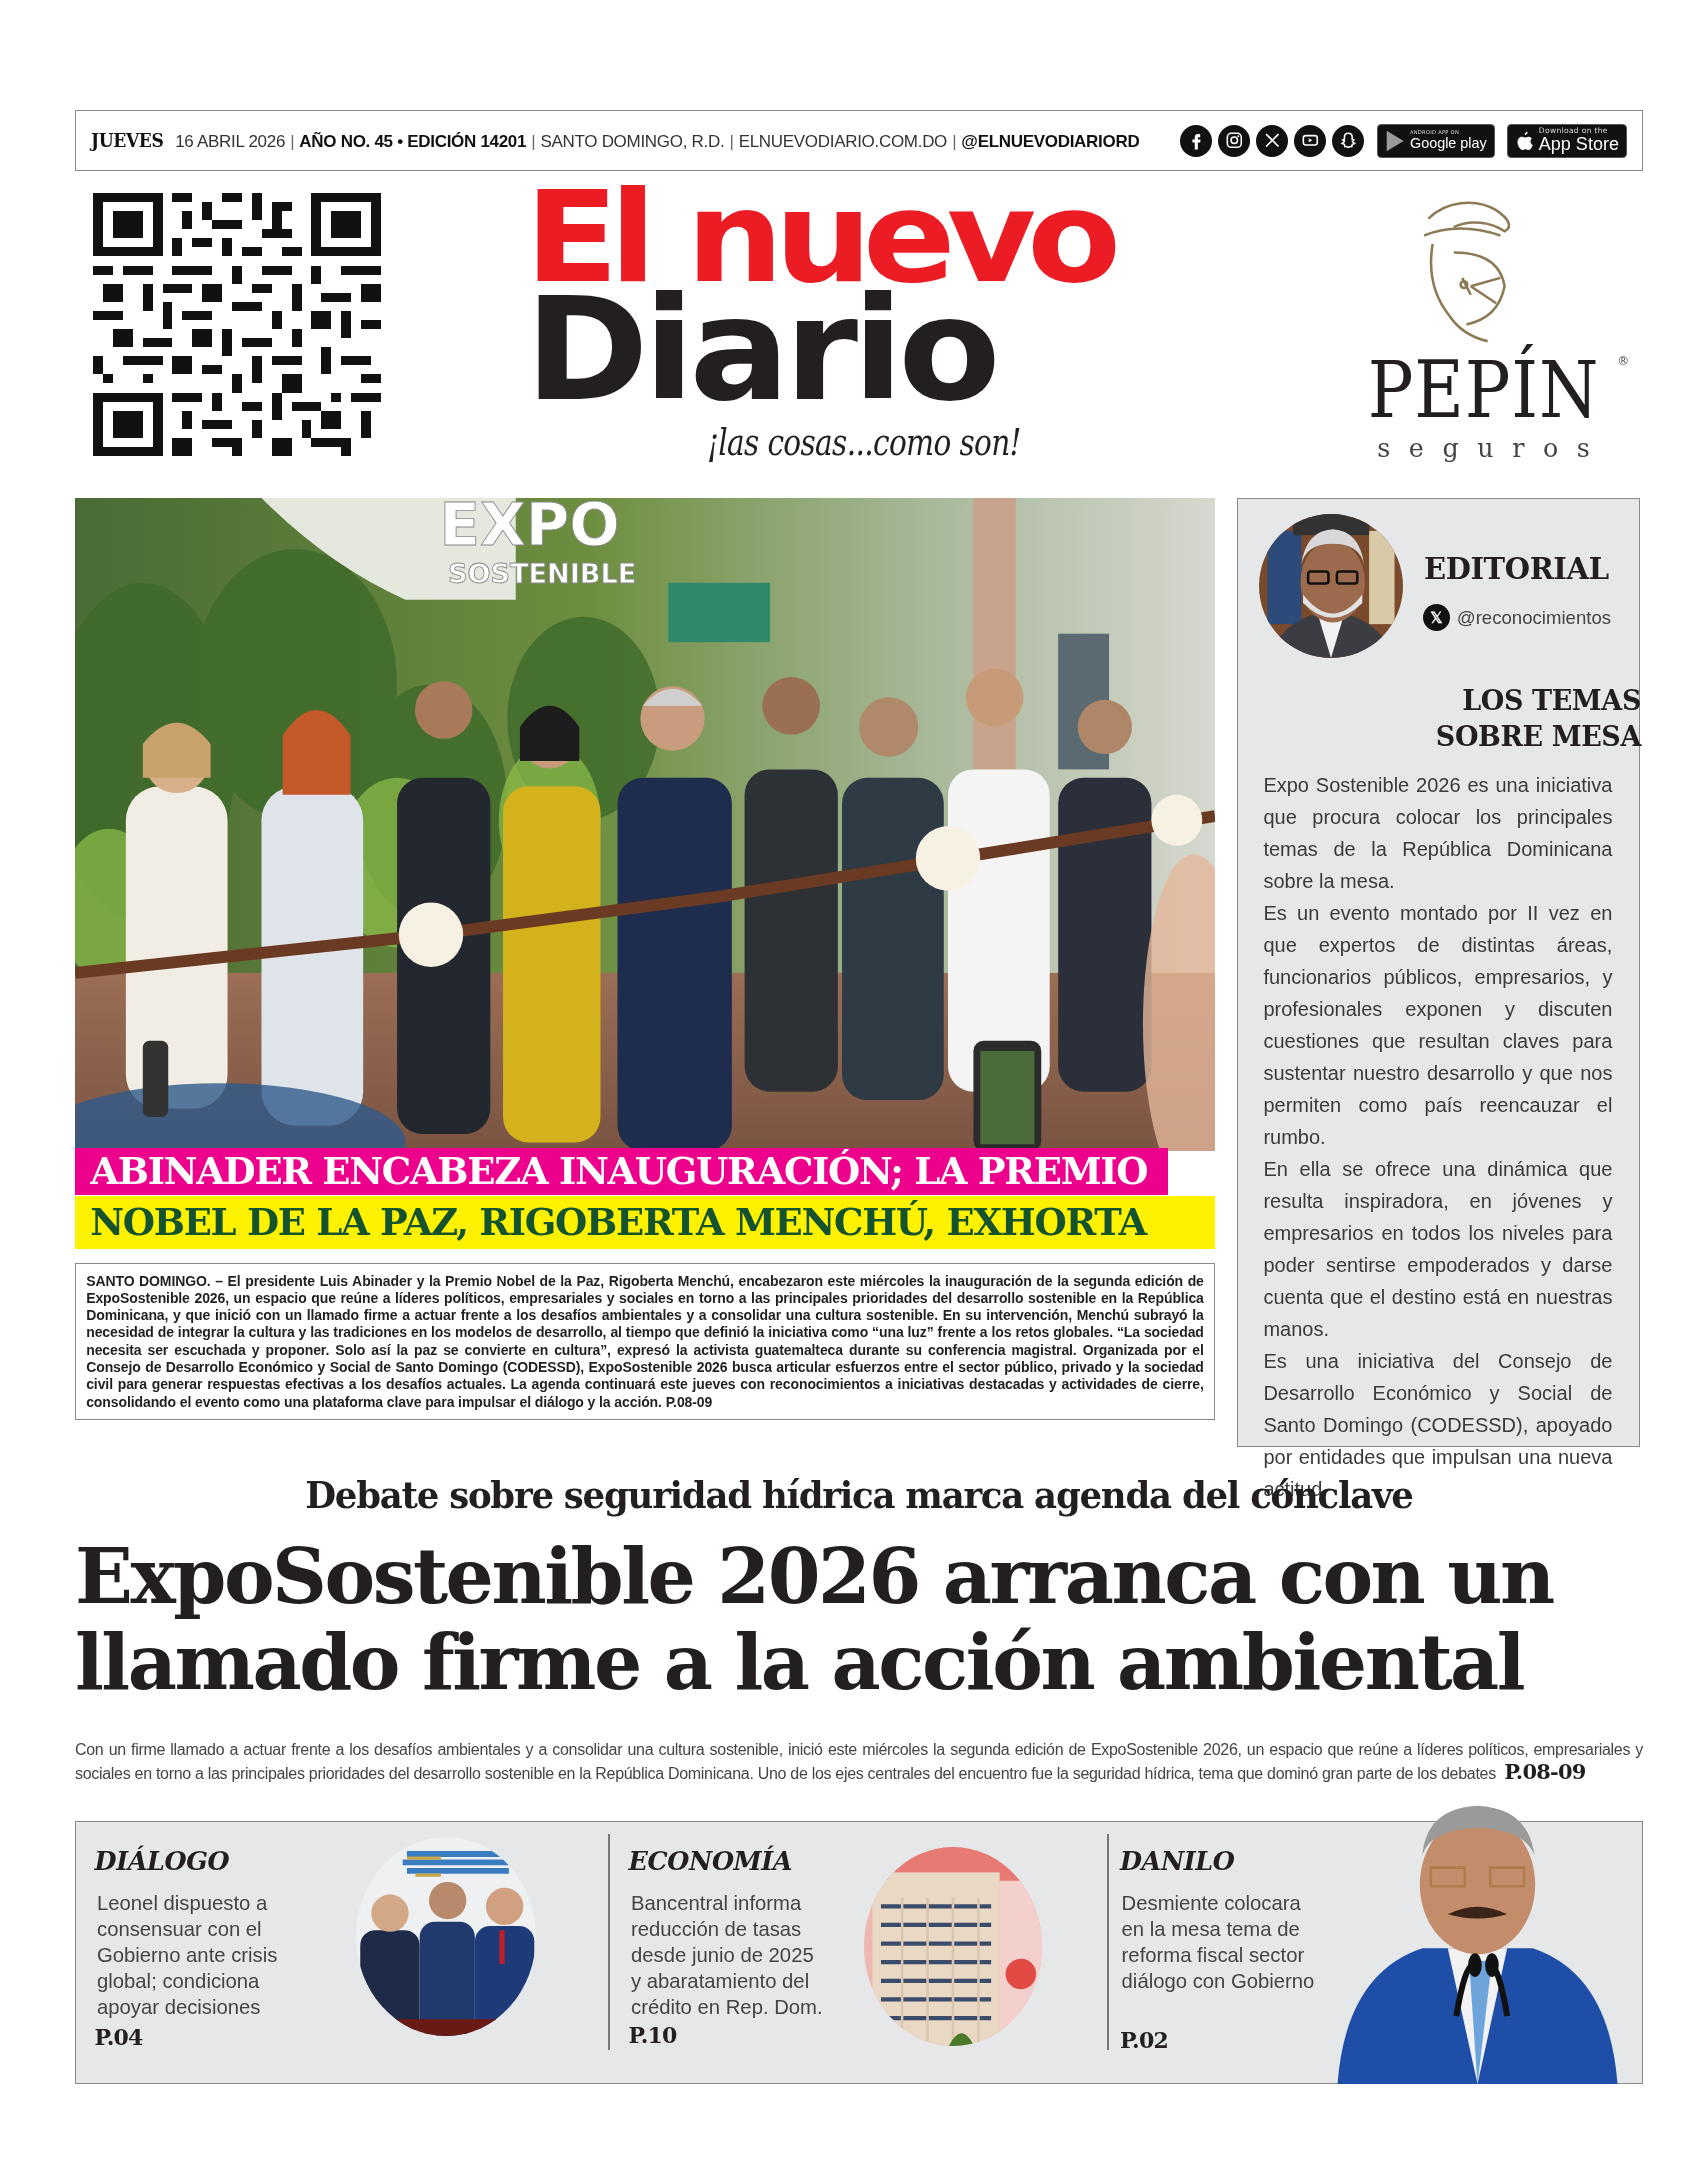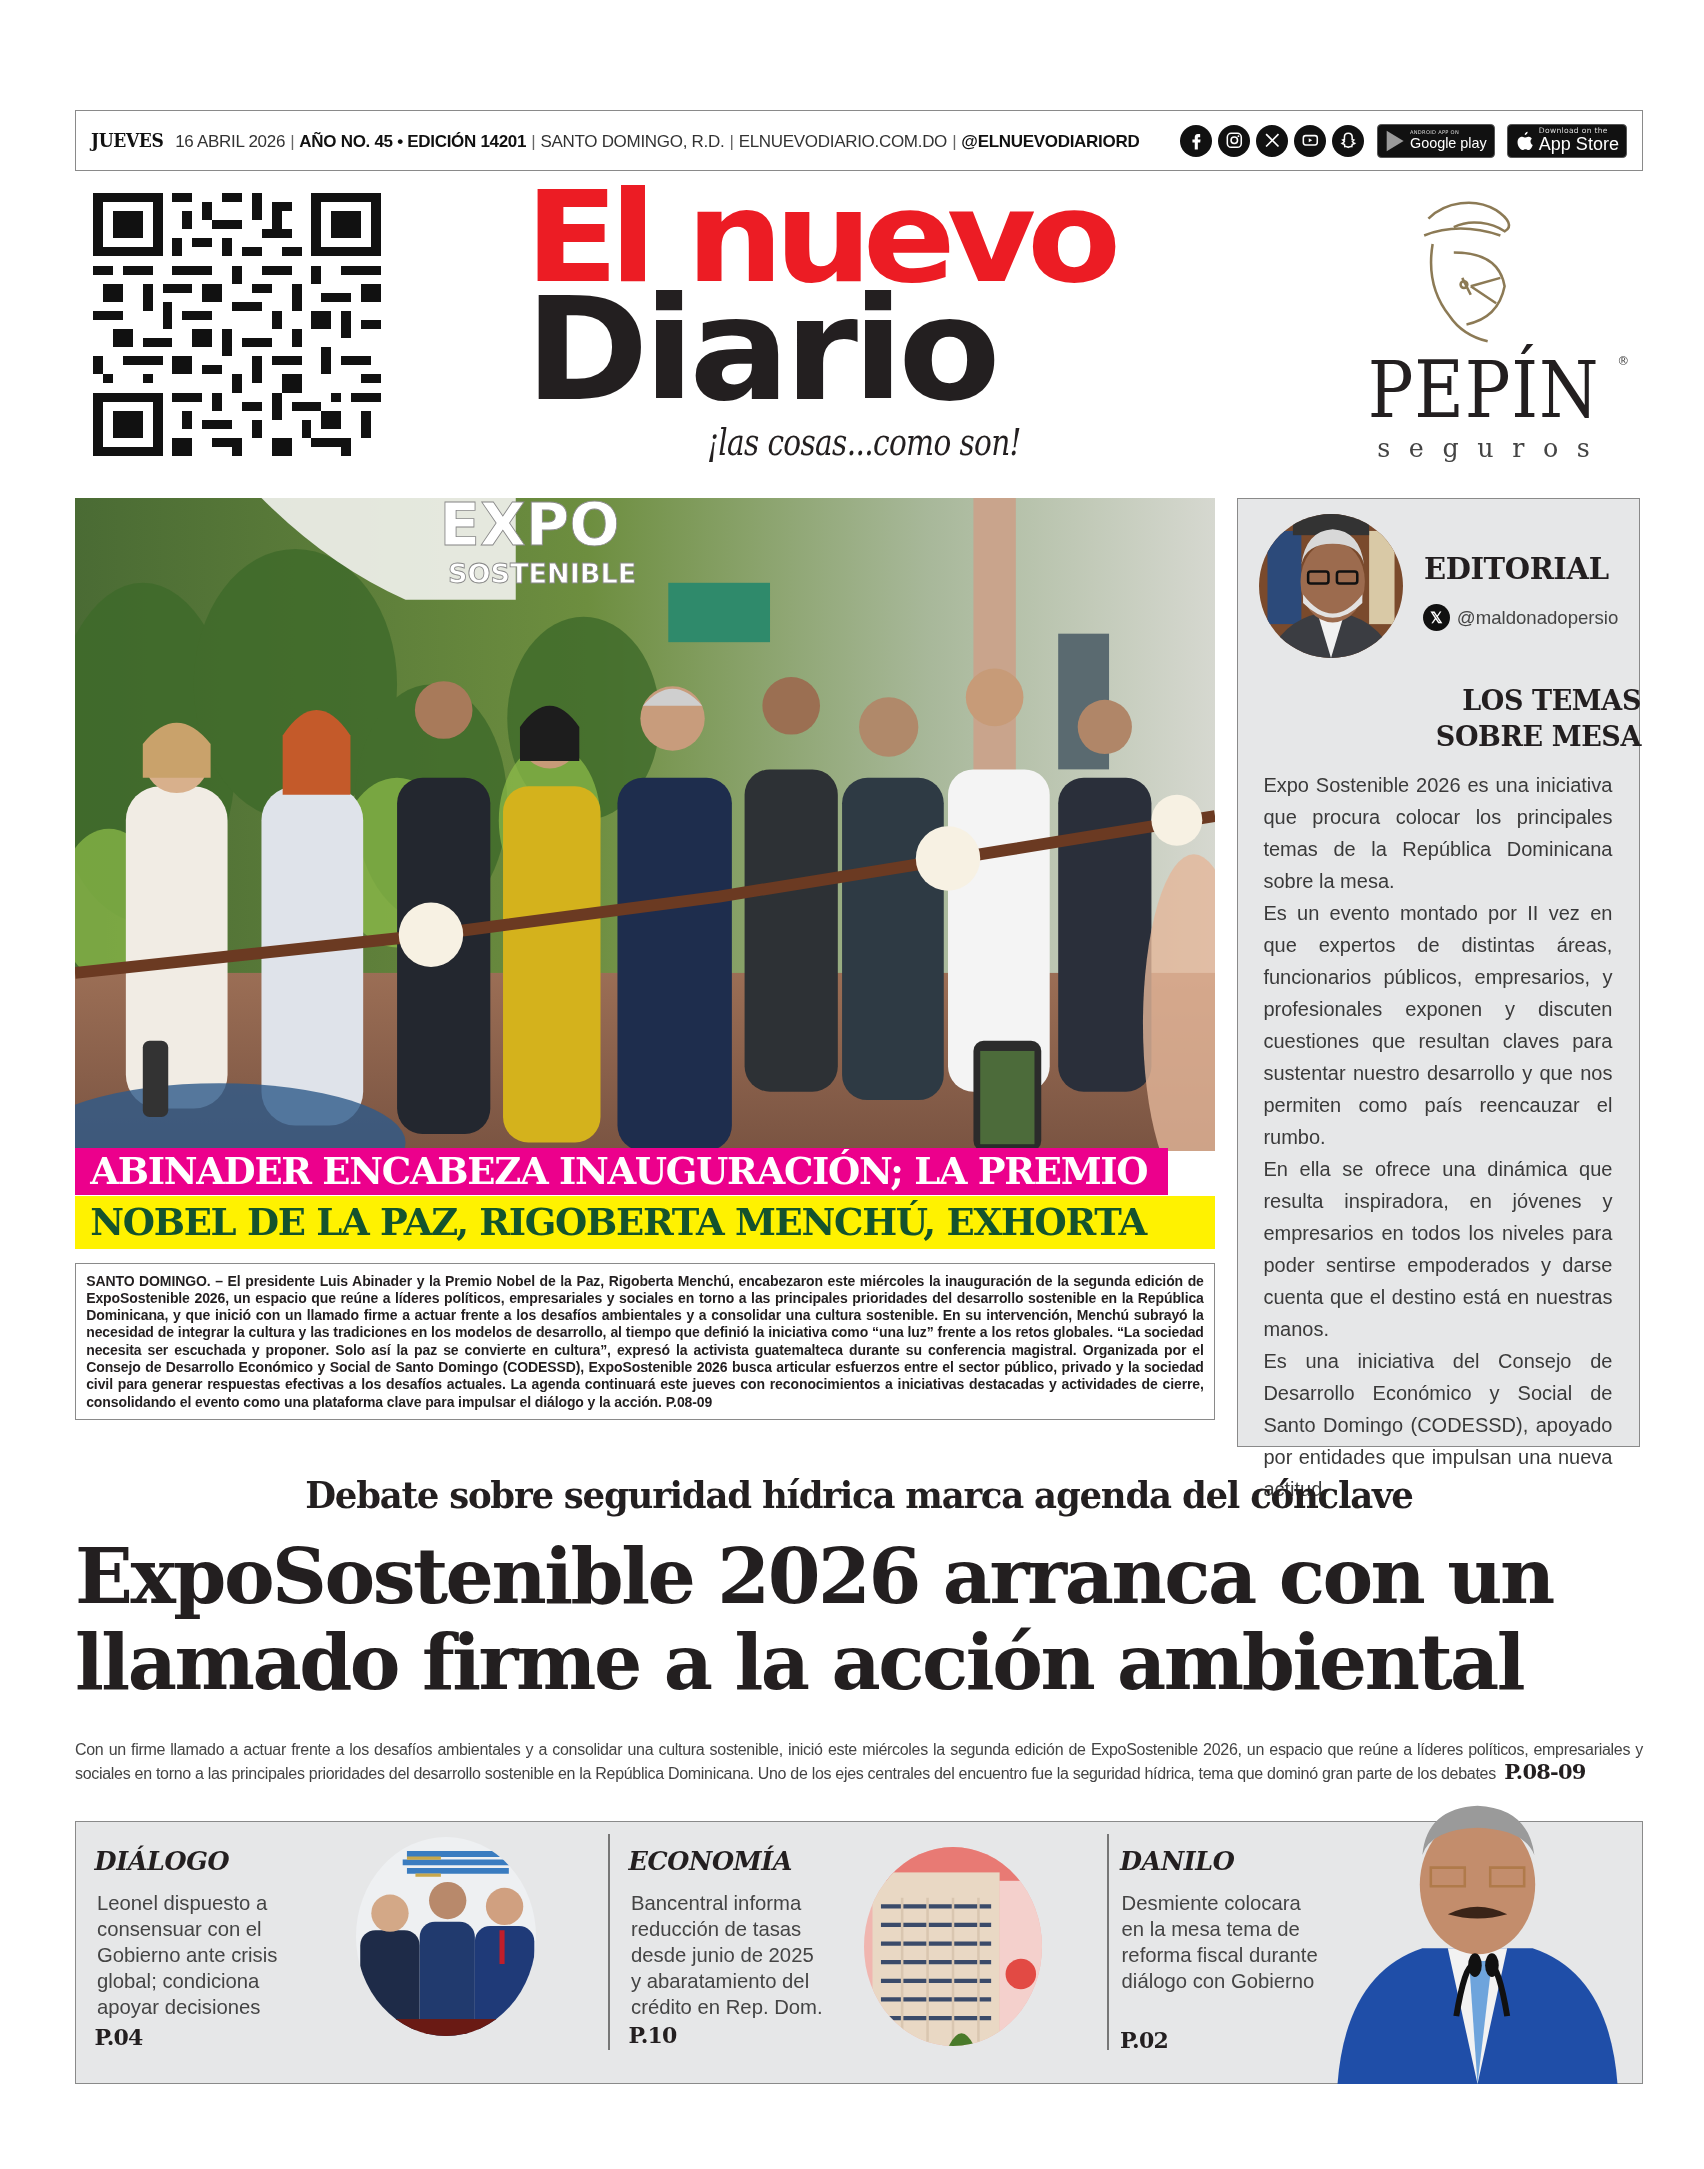--- a/index.html
+++ b/index.html
@@ -275,21 +275,21 @@
       <ellipse cx="87" cy="80" rx="38" ry="48" fill="#9c6b4e"></ellipse>
       <path d="M50 60q5-40 37-42 32 2 37 42-5-25-37-25-32 0-37 25z" fill="#d8d8d8"></path>
       <path d="M52 95q35 45 70 0v10q-35 35-70 0z" fill="#e2e2e2"></path>
       <rect x="58" y="68" width="24" height="14" rx="3" fill="none" stroke="#111" stroke-width="3"></rect>
       <rect x="92" y="68" width="24" height="14" rx="3" fill="none" stroke="#111" stroke-width="3"></rect>
     </svg>
   </div>
   <div class="title">EDITORIAL</div>
   <div class="handle">
     <span class="xic">𝕏</span>
-    <span>@maldonadopersio</span>
+    <span>@reconocimientos</span>
   </div>
   <div class="head">
     <div>LOS TEMAS</div>
     <div>SOBRE MESA</div>
   </div>
   <div class="text">
     <p>Expo Sostenible 2026 es una iniciativa que procura colocar los principales temas de la República Dominicana sobre la mesa.</p>
     <p>Es un evento montado por II vez en que expertos de distintas áreas, funcionarios públicos, empresarios, y profesionales exponen y discuten cuestiones que resultan claves para sustentar nuestro desarrollo y que nos permiten como país reencauzar el rumbo.</p>
     <p>En ella se ofrece una dinámica que resulta inspiradora, en jóvenes y empresarios en todos los niveles para poder sentirse empoderados y darse cuenta que el destino está en nuestras manos.</p>
     <p>Es una iniciativa del Consejo de Desarrollo Económico y Social de Santo Domingo (CODESSD), apoyado por entidades que impulsan una nueva actitud.</p>
@@ -362,21 +362,21 @@
       </svg>
     </div>
   </div>
   <div class="vdiv" style="left:1031px"></div>
 
   <div class="teaser" style="left:1032px;width:534px">
     <div class="label" style="left:12px">DANILO</div>
     <div class="text" style="left:13.6px">
       <div>Desmiente colocara</div>
       <div>en la mesa tema de</div>
-      <div>reforma fiscal durante</div>
+      <div>reforma fiscal sector</div>
       <div>diálogo con Gobierno</div>
     </div>
     <div class="pg" style="left:12px;top:205px">P.02</div>
   </div>
 </div>
 
 <div id="danilo-photo">
   <svg viewBox="0 0 390 330" width="331" height="280">
     <path d="M30 330 Q40 200 130 170 L260 170 Q350 200 360 330z" fill="#1f4ea8"></path>
     <path d="M160 170 L195 330 L230 170z" fill="#f2f2f2"></path>

